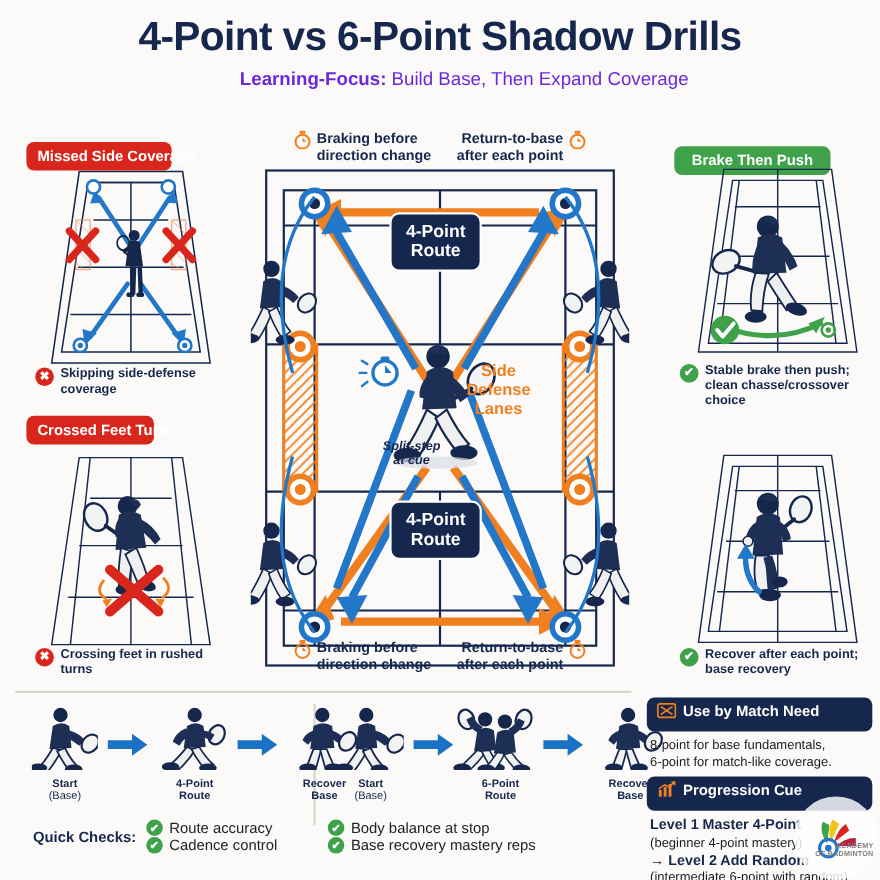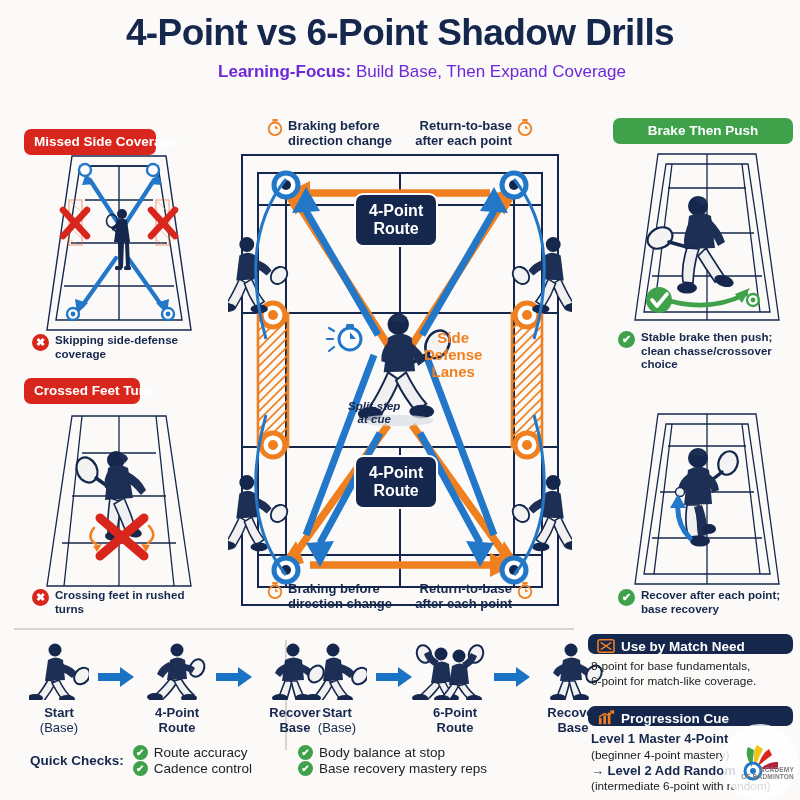--- a/index.html
+++ b/index.html
@@ -86,42 +86,42 @@
     color: #15274d; font-weight: bold; font-size: 11.5px;
     line-height: 1.15; text-align: center;
   }
 
   
   .divider { position: absolute; background: #d8d5cf; }
 
   .seq { position: absolute; display: flex; align-items: flex-start; }
   .seq-step { text-align: center; width: 74px; }
   .seq-step .lbl {
-    font-size: 13px; font-weight: bold; color: #15274d;
+    font-size: 10px; font-weight: bold; color: #15274d;
     line-height: 1.12; margin-top: 2px;
   }
   .seq-step .lbl .sub { font-weight: normal; }
   .seq-arrow { width: 44px; padding-top: 24px; }
 
   .checks { position: absolute; display: flex; align-items: center; gap: 9px; }
   .checks-title { font-size: 13.5px; font-weight: bold; color: #15274d; }
   .check-list { display: flex; flex-direction: column; gap: 1px; }
   .check-row { display: flex; align-items: center; gap: 6px; font-size: 13.5px; color: #222; }
   .check-dot {
     width: 15px; height: 15px; border-radius: 50%;
     background: #3fa14a; color: #fff; font-size: 10px; font-weight: bold;
     display: flex; align-items: center; justify-content: center; flex: 0 0 auto;
   }
 
   
   .info-box { position: absolute; width: 205px; }
   .info-head {
     background: #15274d; color: #fff; border-radius: 7px;
     font-size: 13.5px; font-weight: bold;
-    padding: 4px 9px 0;
+    padding: 4px 9px 11px;
     display: flex; align-items: center; gap: 6px;
   }
   .info-body { font-size: 11.8px; color: #1b1b1b; line-height: 1.28; padding: 5px 3px 0; }
   .info-body b { font-weight: bold; color: #15274d; }
 
   .logo {
     position: absolute; width: 76px; height: 76px; border-radius: 50%;
     background: rgba(255,255,255,0.82);
     display: flex; align-items: center; justify-content: center;
   }
@@ -252,21 +252,21 @@
           <line x1="100" y1="110" x2="56" y2="148"></line>
       </g>
     </svg>
   </div>
 
   <div class="caption" style="left:32px; top:588px; width:175px;">
     <span class="cap-icon x">✖</span>
     <span>Crossing feet in rushed turns</span>
   </div>
 
-  <div class="badge green" style="left:613px; top:118px; width:180px;">Brake Then Push</div>
+  <div class="badge green" style="left:613px; top:133px; width:142px;">Brake Then Push</div>
 
   <div class="court-card" style="left:632px; top:148px;">
     <svg width="150" height="178" viewBox="0 0 150 178">
       <g stroke="#15274d" stroke-width="1.3" fill="none">
         <path d="M26 6 L124 6 L147 172 L3 172 Z"></path>
         <path d="M34 16 L116 16 L138 164 L12 164 Z"></path>
         <line x1="36" y1="40" x2="114" y2="40"></line>
         <line x1="28" y1="85" x2="122" y2="85"></line>
         <line x1="20" y1="128" x2="130" y2="128"></line>
         <line x1="75" y1="6" x2="75" y2="172"></line>

